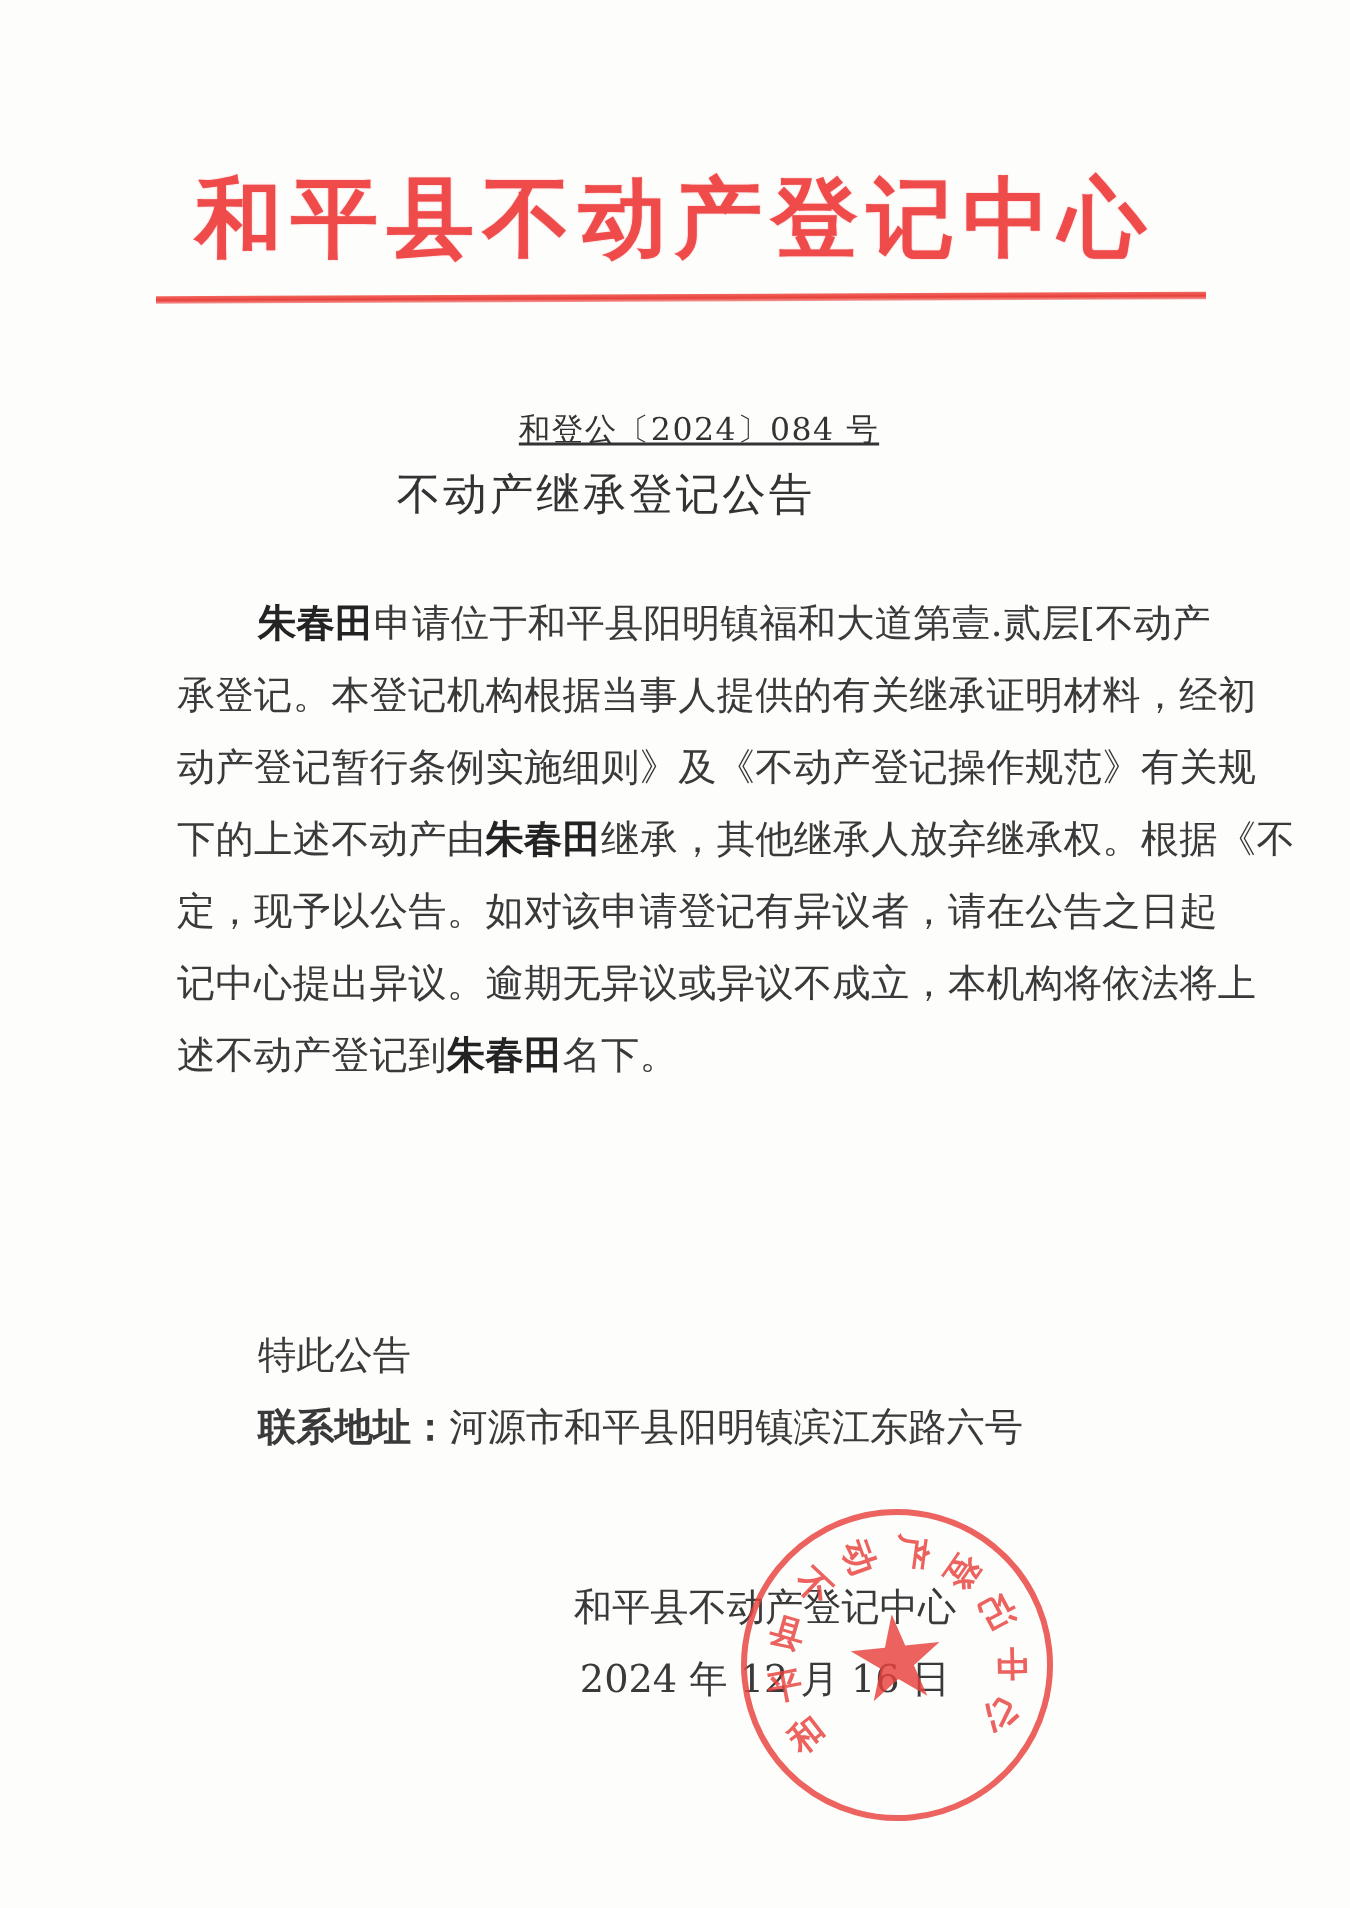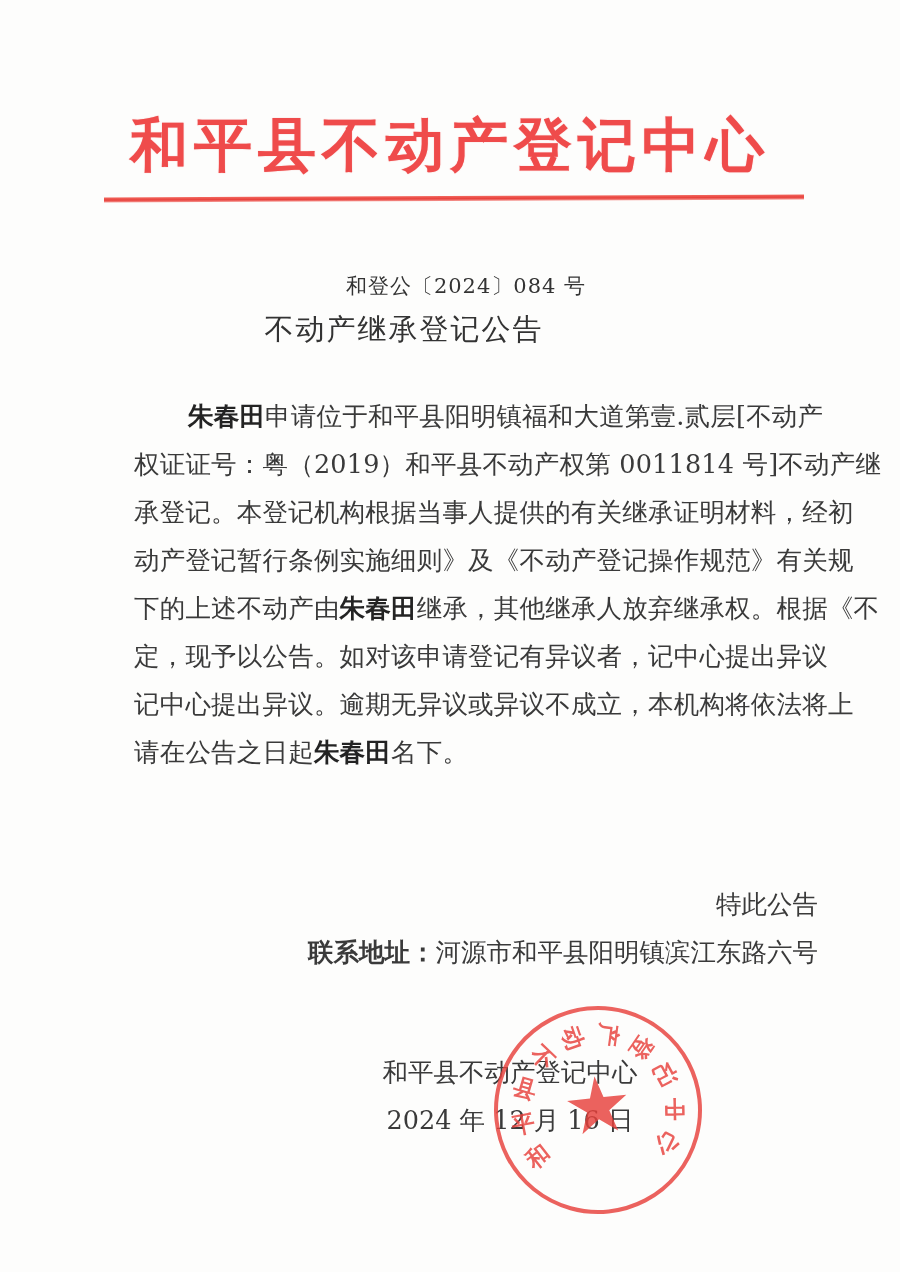--- a/index.html
+++ b/index.html
@@ -57,20 +57,21 @@
     position: absolute;
     top: 272px;
     left: 0;
     width: 732px;
     text-align: center;
     padding-left: 200px;
     box-sizing: border-box;
     font-size: 21px;
     letter-spacing: 1px;
     color: #333;
+    text-decoration: underline;
   }
 
   
   .doc-title {
     position: absolute;
     top: 310px;
     left: 0;
     width: 808px;
     text-align: center;
     font-size: 29px;
@@ -84,39 +85,38 @@
     top: 392px;
     left: 118px;
     width: 672px;
   }
   .body-line {
     font-size: 25.5px;
     line-height: 48px;
     letter-spacing: 0.2px;
     white-space: nowrap;
     color: #3a3a3a;
-    margin-left: 16px;
   }
   .body-line.indent { padding-left: 54px; }
   .body-line b { font-weight: bold; color: #232323; }
 
   
   .closing-block {
     position: absolute;
     top: 880px;
     left: 118px;
     width: 700px;
   }
   .closing-line {
     font-size: 25.5px;
     line-height: 48px;
     white-space: nowrap;
     color: #3a3a3a;
   }
-  .closing-line.indent { padding-left: 54px; text-align: right; }
+  .closing-line.indent { padding-left: 54px; }
 
   
   .sign-block {
     position: absolute;
     top: 1048px;
     left: 0;
     width: 900px;
     text-align: center;
     padding-left: 120px;
     box-sizing: border-box;
@@ -175,27 +175,26 @@
     <div class="masthead-title">和平县不动产登记中心</div>
   </div>
   <div class="masthead-rule"></div>
 
   <div class="doc-number">和登公〔2024〕084 号</div>
 
   <div class="doc-title">不动产继承登记公告</div>
 
   <div class="body-block">
       <div class="body-line indent"><b>朱春田</b><span>申请位于和平县阳明镇福和大道第壹.贰层[不动产</span></div>
-      <div class="body-line"><span>权证证号：粤（2019）和平县不动产权第 0011814 号]不动产继</span></div>
       <div class="body-line"><span>承登记。本登记机构根据当事人提供的有关继承证明材料，经初</span></div>
       <div class="body-line"><span>动产登记暂行条例实施细则》及《不动产登记操作规范》有关规</span></div>
       <div class="body-line"><span>下的上述不动产由</span><b>朱春田</b><span>继承，其他继承人放弃继承权。根据《不</span></div>
-      <div class="body-line"><span>定，现予以公告。如对该申请登记有异议者，记中心提出异议</span></div>
+      <div class="body-line"><span>定，现予以公告。如对该申请登记有异议者，请在公告之日起</span></div>
       <div class="body-line"><span>记中心提出异议。逾期无异议或异议不成立，本机构将依法将上</span></div>
-      <div class="body-line"><span>请在公告之日起</span><b>朱春田</b><span>名下。</span></div>
+      <div class="body-line"><span>述不动产登记到</span><b>朱春田</b><span>名下。</span></div>
     </div>
 
   <div class="closing-block">
     <div class="closing-line indent">特此公告</div>
     <div class="closing-line indent">
       <b>联系地址：</b><span>河源市和平县阳明镇滨江东路六号</span>
     </div>
   </div>
 
   <div class="sign-block">

